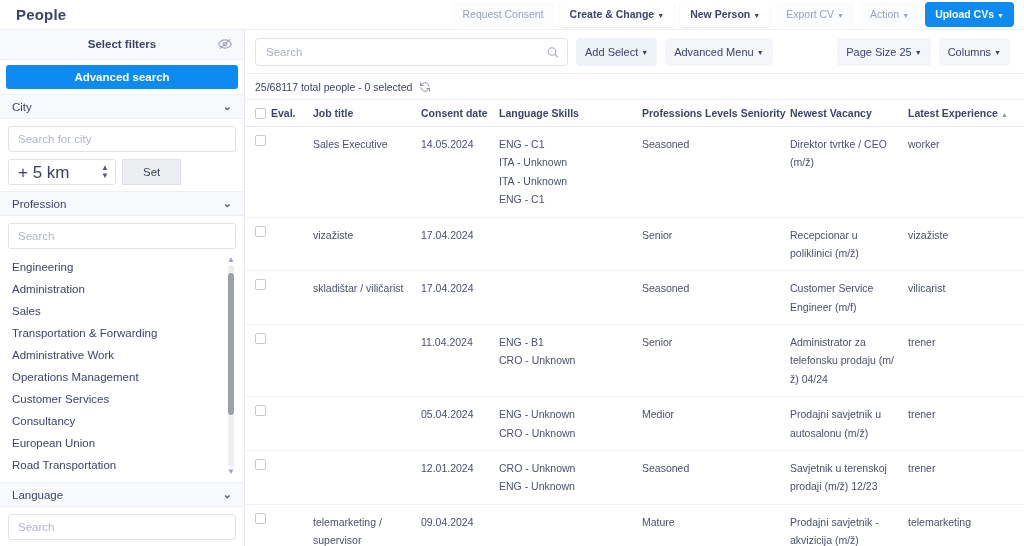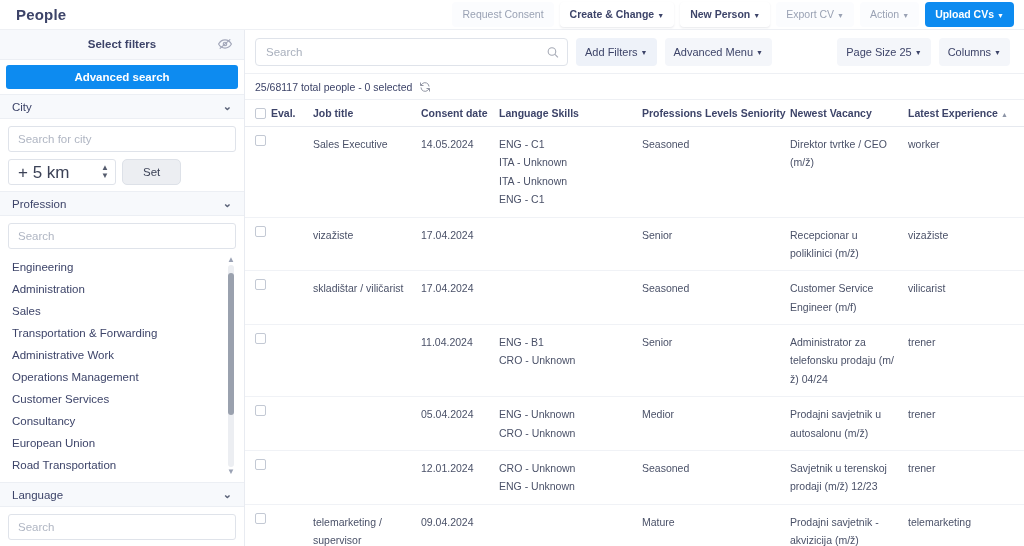--- a/index.html
+++ b/index.html
@@ -77,21 +77,21 @@
   .row-inline { display: flex; gap: 6px; margin-top: 7px; }
   .select-wrap { position: relative; flex: 0 0 108px; }
   .select-wrap select {
     width: 100%; height: 26px; border: 1px solid #dfe3ea; border-radius: 3px;
     background: #fff; padding: 0 20px 0 9px; font-size: 17px; color: #3c4257;
     font-family: "Liberation Sans", sans-serif; appearance: none; outline: none; cursor: pointer;
   }
   .spin { position: absolute; right: 7px; top: 50%; transform: translateY(-50%);
           font-size: 8px; color: #555c6e; line-height: 1; pointer-events: none; }
   .set-btn {
-    height: 26px; padding: 0 20px; border: 1px solid #dde1e8; border-radius: 5px;
+    height: 26px; padding: 0 20px; border: 1px solid #dde1e8; border-radius: 0;
     background: #eceef2; font-size: 11.5px; color: #3c4257; cursor: pointer;
   }
   .listbox { position: relative; margin-top: 7px; }
   .opt-list { max-height: 226px; overflow: hidden; padding-right: 12px; }
   .opt {
     font-size: 11.5px; color: #3d4469; padding: 5px 4px; cursor: pointer;
   }
   .scrollbar {
     position: absolute; right: 0; top: 0; bottom: 0; width: 10px;
     display: flex; flex-direction: column; align-items: center;
@@ -256,21 +256,21 @@
       <div class="toolbar">
         <div class="search-box">
           <input type="text" placeholder="Search" style="">
           <span class="mag">
             <svg width="13" height="13" viewBox="0 0 24 24" fill="none" stroke="#5b6378" stroke-width="2">
               <circle cx="11" cy="11" r="7"></circle>
                 <line x1="16.5" y1="16.5" x2="22" y2="22"></line>
             </svg>
           </span>
         </div>
-        <button class="fbtn"><span>Add Filters</span><span class="caret">▼</span></button>
+        <button class="fbtn"><span>Add Select</span><span class="caret">▼</span></button>
         <button class="fbtn plain"><span>Advanced Menu</span><span class="caret">▼</span></button>
         <div class="spacer"></div>
         <button class="fbtn plain"><span>Page Size 25</span><span class="caret">▼</span></button>
         <button class="fbtn plain"><span>Columns</span><span class="caret">▼</span></button>
       </div>
 
       <div class="countbar">
         <span>25/68117 total people - 0 selected</span>
         <span class="refresh">
           <svg width="12" height="12" viewBox="0 0 24 24" fill="none" stroke="#4a5168" stroke-width="2">

